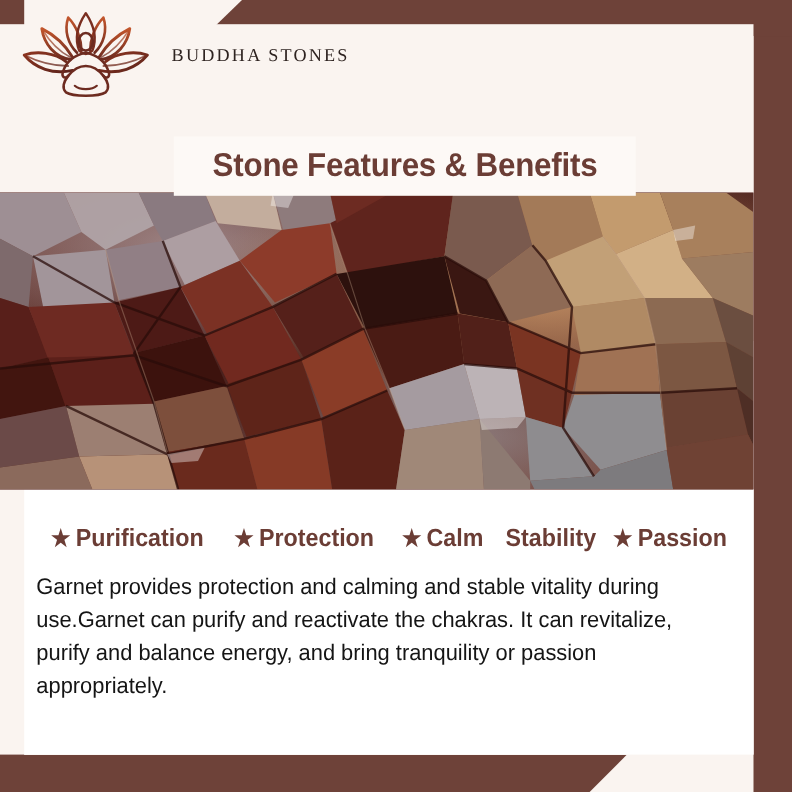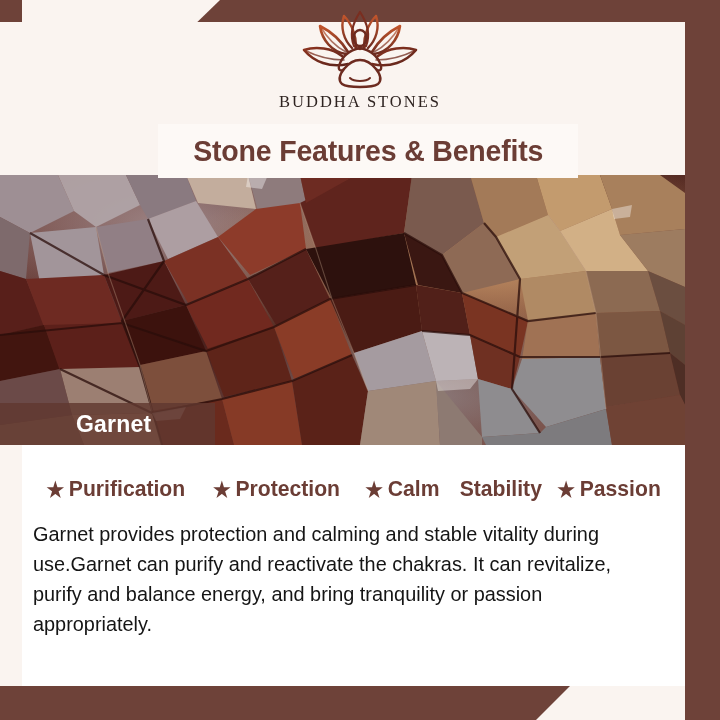--- a/index.html
+++ b/index.html
@@ -55,21 +55,21 @@
   .sheet-lower {
     position: absolute;
     left: 22px; right: 0; top: 288px; bottom: 0;
     background: #ffffff;
   }
 
   
   .logo-wrap {
     position: absolute;
     top: 8px; left: 0; right: 0;
-    display: flex; flex-direction: column;
+    display: flex; 
     align-items: center;
     z-index: 9;
   }
   .logo-mark { width: 156px; height: 82px; display: block; }
   .logo-word {
     margin-top: 2px;
     font-family: "Liberation Serif", serif;
     font-size: 16.5px;
     letter-spacing: 2.0px;
     color: #2e2320;
@@ -287,23 +287,20 @@
 
       <g fill="#ffffff" opacity="0.38">
         <polygon points="436,206 478,204 470,214 438,216"></polygon>
         <polygon points="152,238 186,232 180,244 156,246"></polygon>
         <polygon points="612,34 632,30 630,42 614,44"></polygon>
         <polygon points="248,0 268,0 262,14 246,12"></polygon>
       </g>
     </svg>
   </div>
 
-  <div class="stone-band">
-    <span class="stone-name">Garnet</span>
-  </div>
 
   <div class="logo-wrap">
     <svg class="logo-mark" viewBox="0 0 156 82" aria-hidden="true">
       <defs>
         <linearGradient id="petalA" x1="0" y1="0" x2="0" y2="1">
           <stop offset="0%" stop-color="#c2552c"></stop>
           <stop offset="100%" stop-color="#6d2b20"></stop>
         </linearGradient>
         <linearGradient id="petalB" x1="0" y1="0" x2="1" y2="1">
           <stop offset="0%" stop-color="#8c3420"></stop>

